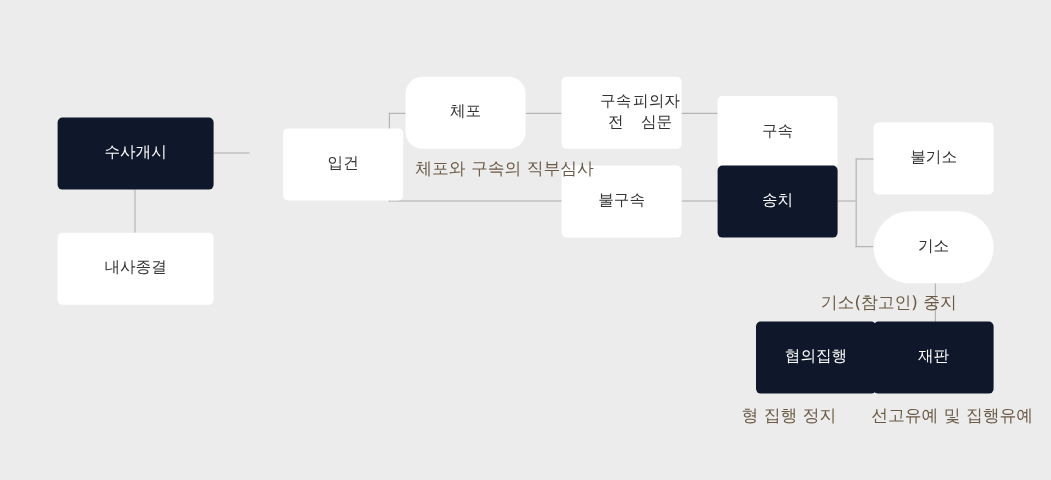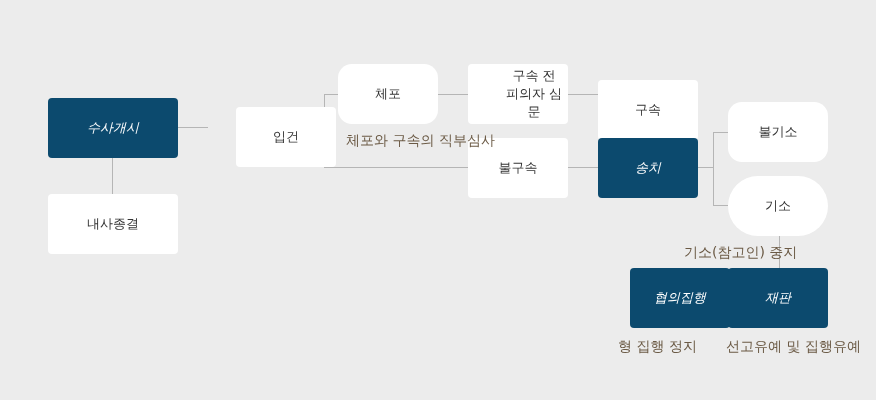--- a/index.html
+++ b/index.html
@@ -1,20 +1,20 @@
 <!DOCTYPE html>
 <html><head>
 <meta charset="utf-8">
 <style>
   html, body { margin:0; padding:0; }
   body { width:876px; height:400px; background:#ececec; position:relative; overflow:hidden;
     font-family:"DejaVu Sans", "Liberation Sans", sans-serif; }
   .box { position:absolute; background:#ffffff; border-radius:4px; display:flex; align-items:center;
     justify-content:center; text-align:center; font-size:13px; color:#333333; line-height:18px; box-sizing:border-box; }
-  .box.dark { background:#0c4a6e; color:#ffffff;font-style:italic; }
+  .box.dark { background:#0f172a; color:#ffffff; }
   .line { position:absolute; background:#b5b5b5; }
   .note { position:absolute; font-size:14px; color:#6b5a45; white-space:nowrap; }
 </style>
 </head>
 <body>
 
 <div class="line" style="left:178px;top:127px;width:30px;height:1px;"></div>
 <div class="line" style="left:112px;top:158px;width:1px;height:36px;"></div>
 <div class="line" style="left:308px;top:127px;width:16px;height:1px;"></div>
 <div class="line" style="left:324px;top:94px;width:1px;height:74px;"></div>
@@ -35,34 +35,34 @@
 </div>
 <div class="box" style="left:48px;top:194px;width:130px;height:60px;">
   <span>내사종결</span>
 </div>
 <div class="box" style="left:208px;top:107px;width:100px;height:60px;margin-left:28px;">
   <span>입건</span>
 </div>
 <div class="box" style="left:338px;top:64px;width:100px;height:60px;border-radius:14px;">
   <span>체포</span>
 </div>
-<div class="box" style="left:468px;top:64px;width:100px;height:60px;flex-direction:column;padding-left:32px;">
+<div class="box" style="left:468px;top:64px;width:100px;height:60px;flex-direction:row;padding-left:32px;">
   <span>구속 전</span>
   <span>피의자 심문</span>
 </div>
 <div class="box" style="left:598px;top:80px;width:100px;height:60px;">
   <span>구속</span>
 </div>
 <div class="box" style="left:468px;top:138px;width:100px;height:60px;">
   <span>불구속</span>
 </div>
 <div class="box dark" style="left:598px;top:138px;width:100px;height:60px;">
   <span>송치</span>
 </div>
-<div class="box" style="left:728px;top:102px;width:100px;height:60px;border-radius:14px;">
+<div class="box" style="left:728px;top:102px;width:100px;height:60px;">
   <span>불기소</span>
 </div>
 <div class="box" style="left:728px;top:176px;width:100px;height:60px;border-radius:30px;">
   <span>기소</span>
 </div>
 <div class="box dark" style="left:630px;top:268px;width:100px;height:60px;">
   <span>협의집행</span>
 </div>
 <div class="box dark" style="left:728px;top:268px;width:100px;height:60px;">
   <span>재판</span>

